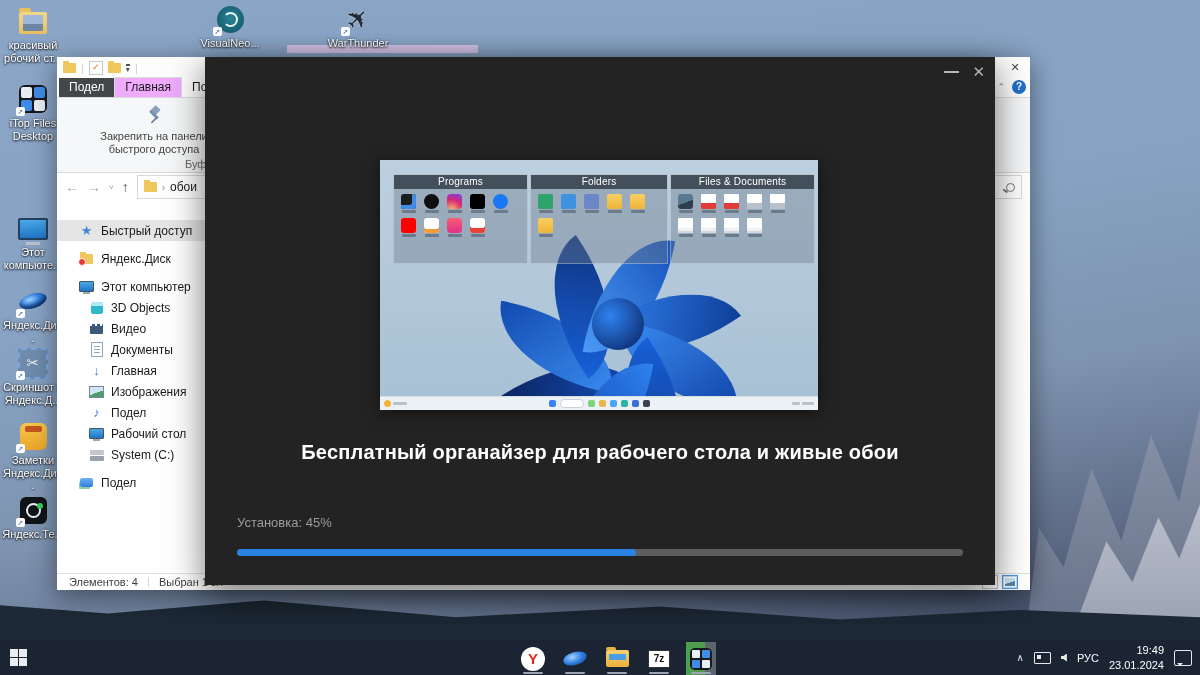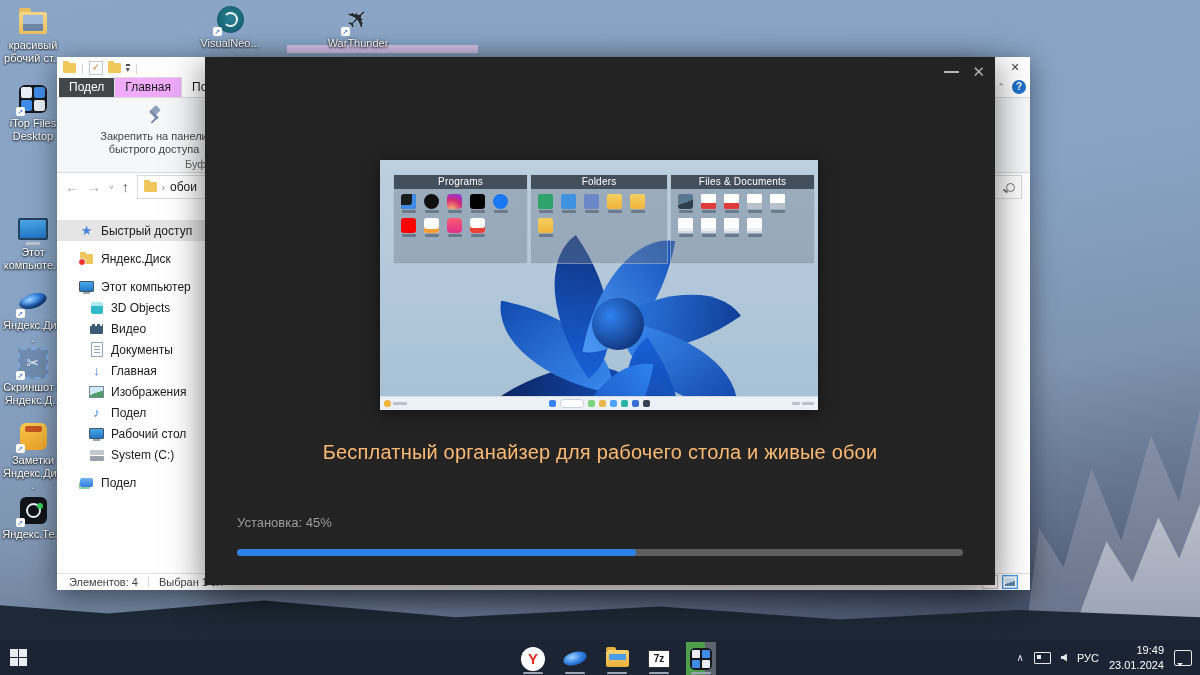--- a/index.html
+++ b/index.html
@@ -152,21 +152,21 @@
   .c-pdf{background:#fff;box-shadow:inset 0 -6px 0 #e03a3a;border-radius:1px;}
   .c-docx{background:#fff;box-shadow:inset 0 -6px 0 #b9c2cc;border-radius:1px;}
   .c-txt{background:#fdfdfd;border-radius:1px;box-shadow:inset 0 -2px 0 #d5dae0,inset 0 -5px 0 #eef1f4;}
   .mini-taskbar{position:absolute;left:0;right:0;bottom:0;height:13px;background:#ecf1f6;border-top:1px solid #d4dce4;display:flex;align-items:center;}
   .mtb-left{display:flex;gap:2px;align-items:center;margin-left:4px;}
   .wdot{width:7px;height:7px;border-radius:50%;background:#f2b33a;}
   .wbar{width:14px;height:3px;background:#b9c2cc;border-radius:1px;}
   .mtb-center{display:flex;gap:4px;align-items:center;margin:0 auto;}
   .mdot{width:7px;height:7px;border-radius:2px;}
   .mtb-right{display:flex;gap:2px;align-items:center;margin-right:4px;}
-  .headline{position:absolute;left:0;right:0;top:384px;text-align:center;font-size:20px;font-weight:400;color:#fdba74;letter-spacing:.2px;}
+  .headline{position:absolute;left:0;right:0;top:384px;text-align:center;font-size:20px;font-weight:700;color:#ffffff;letter-spacing:.2px;}
   .prog-label{position:absolute;left:32px;top:458px;font-size:13px;color:#9c9c9c;}
   .prog-track{position:absolute;left:32px;top:492px;width:726px;height:7px;border-radius:4px;background:#5e5e5e;overflow:hidden;}
   .prog-fill{height:100%;border-radius:4px;background:var(--progress-blue,#2a82e4);width:0;}
   
   .taskbar{position:absolute;left:0;right:0;bottom:0;height:35px;background:#1b2433;display:flex;align-items:center;z-index:50;}
   .start{margin-left:10px;width:18px;height:18px;display:grid;grid-template-columns:8px 8px;grid-template-rows:8px 8px;gap:1px;cursor:pointer;}
   .start span{background:#e9edf2;}
   .tb-center{position:absolute;left:518px;display:flex;gap:12px;align-items:flex-end;height:35px;}
   .tb-item{width:30px;height:33px;display:flex;align-items:center;justify-content:center;position:relative;cursor:pointer;}
   .tb-item::after{content:"";position:absolute;bottom:1px;left:5px;right:5px;height:2px;background:#9aa4b2;border-radius:1px;}

